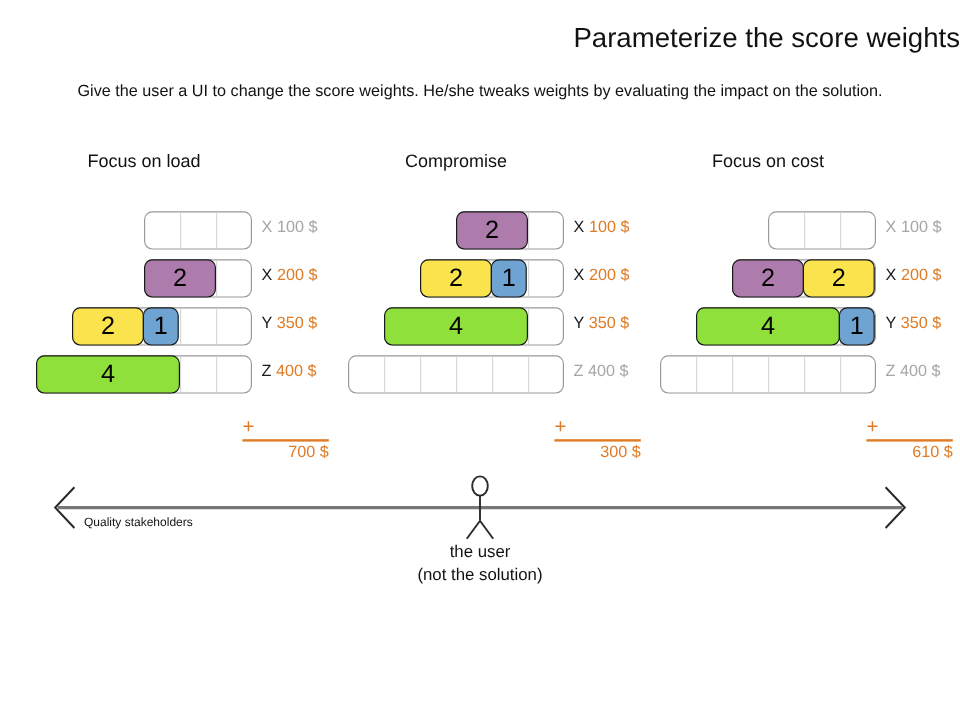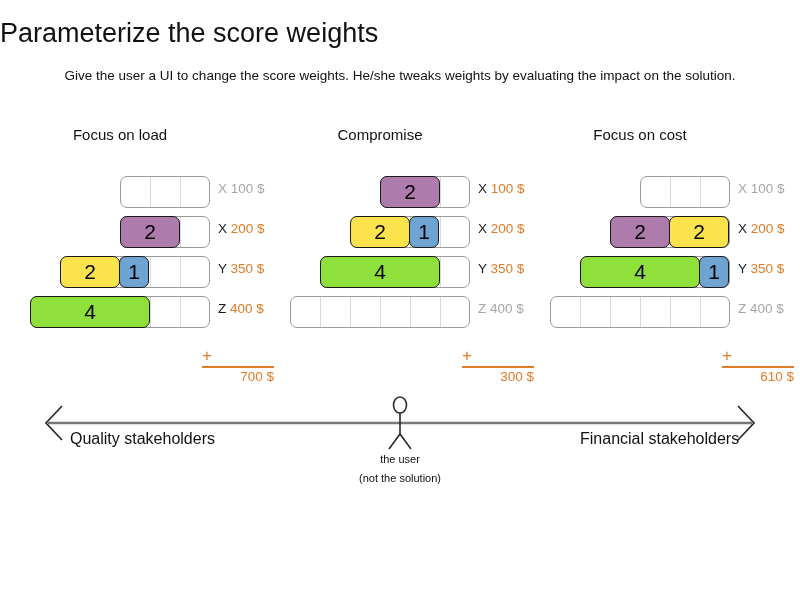--- a/index.html
+++ b/index.html
@@ -15,22 +15,22 @@
     overflow: hidden;
     position: relative;
   }
 
   
   #slide-title {
     position: absolute;
     top: 18px;
     left: 0;
     width: 800px;
-    text-align: left;
-    font-size: 27px;
+    text-align: right;
+    font-size: 23px;
     font-weight: 400;
     letter-spacing: 0px;
     color: #111111;
   }
   #slide-subtitle {
     position: absolute;
     top: 68px;
     left: 0;
     width: 800px;
     text-align: center;
@@ -141,33 +141,33 @@
     position: absolute;
     right: 0;
     top: 18px;
     white-space: nowrap;
   }
 
   
   #axis-group { position: absolute; left: 0; top: 392px; width: 800px; height: 120px; }
   .axis-caption {
     position: absolute;
-    font-size: 16px;
+    font-size: 10px;
     color: #111111;
     white-space: nowrap;
   }
   #caption-left  { left: 70px;  top: 38px; }
   #caption-right { left: 580px; top: 38px; }
   #user-caption {
     position: absolute;
     left: 300px;
     top: 58px;
     width: 200px;
     text-align: center;
-    font-size: 11px;
+    font-size: 14px;
     color: #111111;
     line-height: 19px;
   }
 </style>
 </head>
 <body>
 
 <div id="slide-title">Parameterize the score weights</div>
 
 <div id="slide-subtitle">Give the user a UI to change the score weights. He/she tweaks weights by evaluating the impact on the solution.</div>
@@ -396,19 +396,18 @@
     <g>
       <ellipse cx="400" cy="13" rx="6.5" ry="8" fill="#ffffff" stroke="#2a2a2a" stroke-width="1.6"></ellipse>
       <line x1="400" y1="21" x2="400" y2="42" stroke="#2a2a2a" stroke-width="1.6"></line>
       <line x1="400" y1="42" x2="389" y2="57" stroke="#2a2a2a" stroke-width="1.6"></line>
       <line x1="400" y1="42" x2="411" y2="57" stroke="#2a2a2a" stroke-width="1.6"></line>
     </g>
   </svg>
 
   <div class="axis-caption" id="caption-left">Quality stakeholders</div>
 
-  <div class="axis-caption" id="caption-right">Financial stakeholders</div>
 
   <div id="user-caption">
     <div>the user</div>
     <div>(not the solution)</div>
   </div>
 </div>
 
 </body></html>

